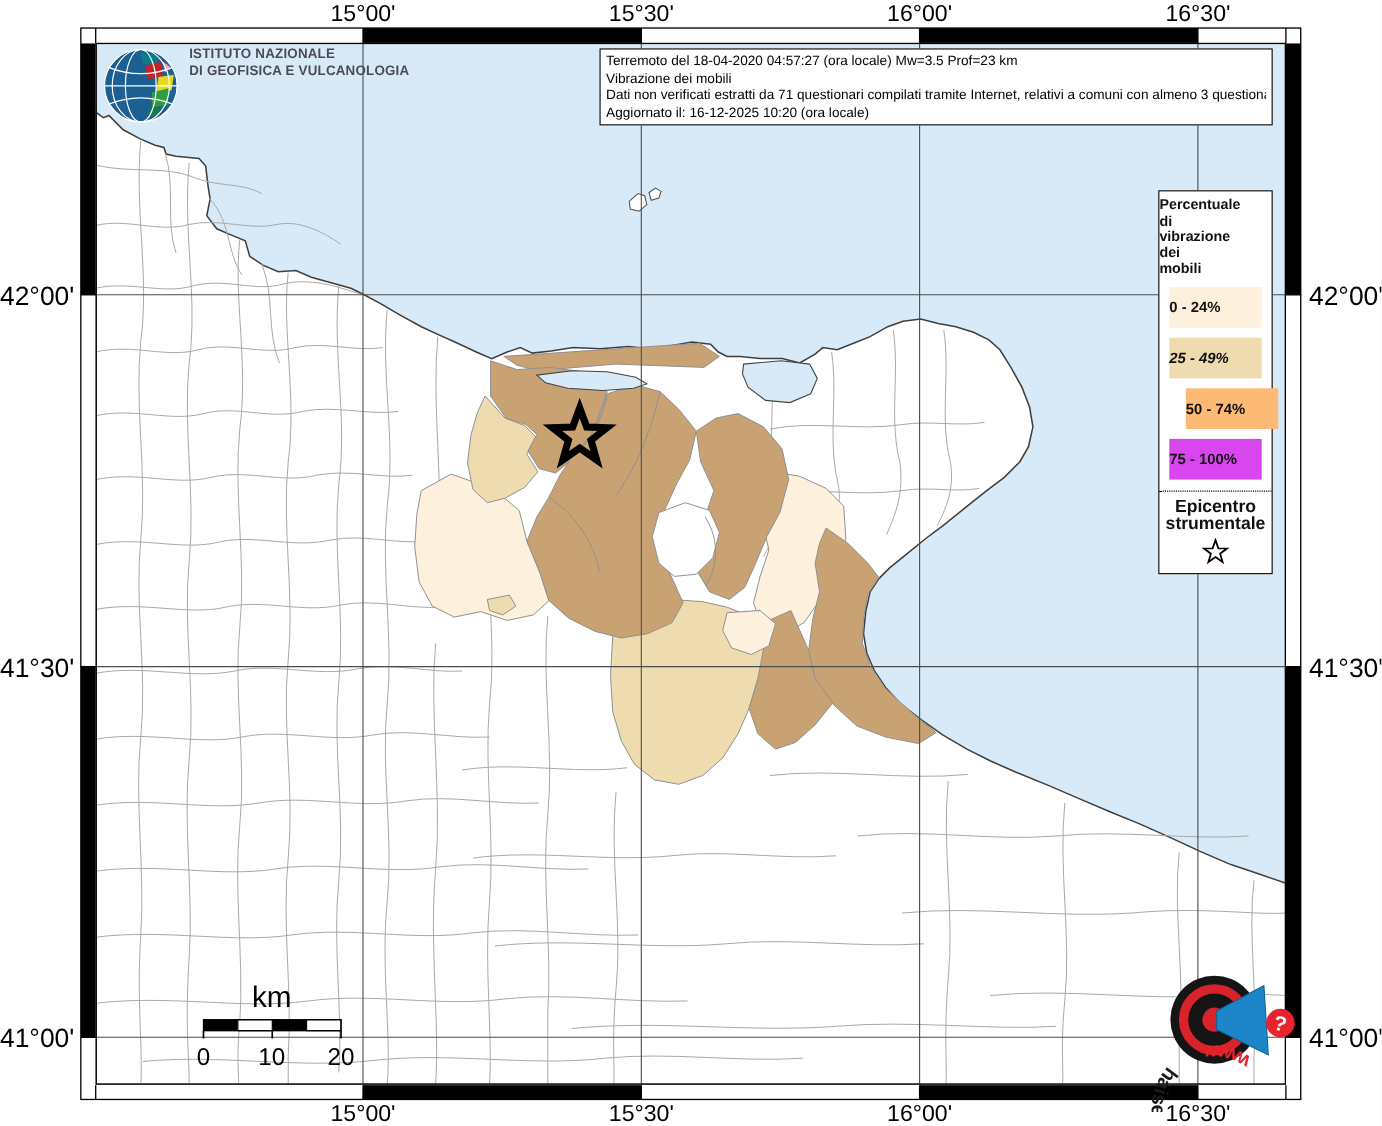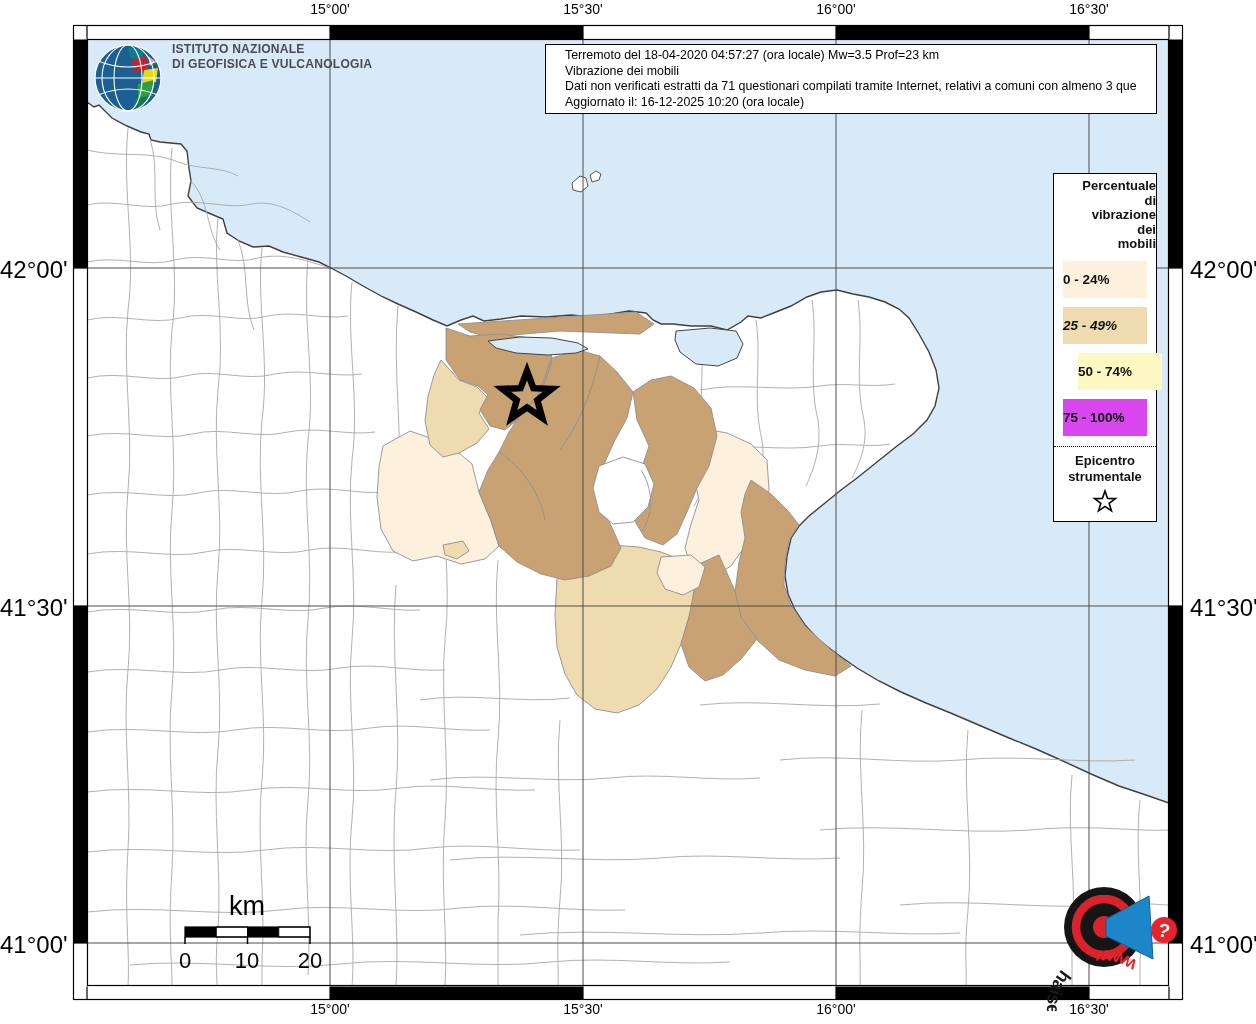--- a/index.html
+++ b/index.html
@@ -1,36 +1,36 @@
 <!DOCTYPE html>
 <html><head>
 <meta charset="utf-8">
 <style>
   html,body{margin:0;padding:0;background:#fff;}
   #canvas{position:relative;width:1256px;height:1024px;background:#fff;overflow:hidden;
           font-family:"Liberation Sans", sans-serif;}
   svg{display:block;}
   .abs{position:absolute;}
   
-  .lon-label{position:absolute;transform:translateX(-50%);font-size:14px;color:#000;white-space:nowrap;}
+  .lon-label{position:absolute;transform:translateX(-50%);font-size:21px;color:#000;white-space:nowrap;}
   .lat-label{position:absolute;font-size:24px;color:#000;white-space:nowrap;}
   .lat-left{left:0;width:66px;text-align:right;}
   .lat-right{left:1190px;width:70px;text-align:left;}
   
   #info-box{position:absolute;left:545px;top:44px;width:612px;background:#fff;
-            border:1px solid #000;padding:3px 19px;box-sizing:border-box;}
+            border:1px solid #000;padding:3px 5px;box-sizing:border-box;}
   #info-box .line{font-size:12.4px;line-height:15.5px;color:#000;white-space:nowrap;overflow:hidden;}
   
   #legend{position:absolute;left:1053px;top:173px;width:104px;background:#fff;
           border:1.6px solid #000;box-sizing:border-box;padding:5px 0 6px 0;}
-  .legend-title-line{font-size:13px;font-weight:bold;text-align:right;line-height:14.5px;color:#111;}
+  .legend-title-line{font-size:13px;font-weight:bold;text-align:left;line-height:14.5px;color:#111;}
   .legend-swatch{width:84px;height:37px;margin:9px auto 0 auto;display:flex;align-items:center;justify-content:flex-start;}
   .legend-swatch span{font-size:13.5px;font-weight:bold;color:#111;white-space:nowrap;}
   .legend-divider{border-top:1.6px dotted #000;margin:10px 0 6px 0;}
-  .legend-epi-line{font-size:13px;font-weight:bold;text-align:center;line-height:16px;color:#111;}
+  .legend-epi-line{font-size:16px;font-weight:bold;text-align:center;line-height:16px;color:#111;}
   .legend-star{display:block;margin:4px auto 0 auto;}
   
   #ingv{position:absolute;left:92px;top:42px;display:flex;align-items:flex-start;}
   #ingv-text{margin-left:8px;color:#4b4b54;font-weight:bold;font-size:12.5px;line-height:15px;
              letter-spacing:.2px;transform:scaleX(.97);transform-origin:left;}
 </style>
 </head>
 <body>
 
 <div id="canvas">
@@ -254,21 +254,21 @@
     <div class="legend-title-line">di</div>
     <div class="legend-title-line">vibrazione</div>
     <div class="legend-title-line">dei</div>
     <div class="legend-title-line">mobili</div>
     <div class="legend-swatch" style="background-color: rgb(253, 240, 221);">
       <span>0 - 24%</span>
       </div>
     <div class="legend-swatch" style="background-color: rgb(238, 220, 176); font-style: italic;">
       <span>25 - 49%</span>
       </div>
-    <div class="legend-swatch" style="background-color: #fef9c3; margin-left: 24px;">
+    <div class="legend-swatch" style="background-color: #fdba74; margin-left: 24px;">
       <span>50 - 74%</span>
       </div>
     <div class="legend-swatch" style="background-color: #d946ef;">
       <span>75 - 100%</span>
       </div>
     <div class="legend-divider"></div>
     <div class="legend-epi-line">Epicentro</div>
     <div class="legend-epi-line">strumentale</div>
     <svg class="legend-star" width="28" height="26" viewBox="-14 -13 28 26">
       <path d="M0,-11 L2.59,-3.56 L10.46,-3.4 L4.18,1.36 L6.47,8.9 L0,4.4 L-6.47,8.9 L-4.18,1.36 L-10.46,-3.4 L-2.59,-3.56 Z" fill="#ffffff" stroke="#000000" stroke-width="1.6"></path>

